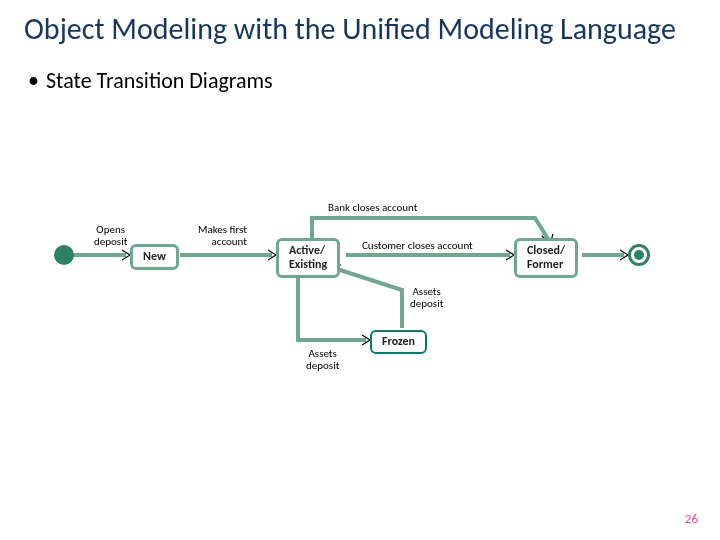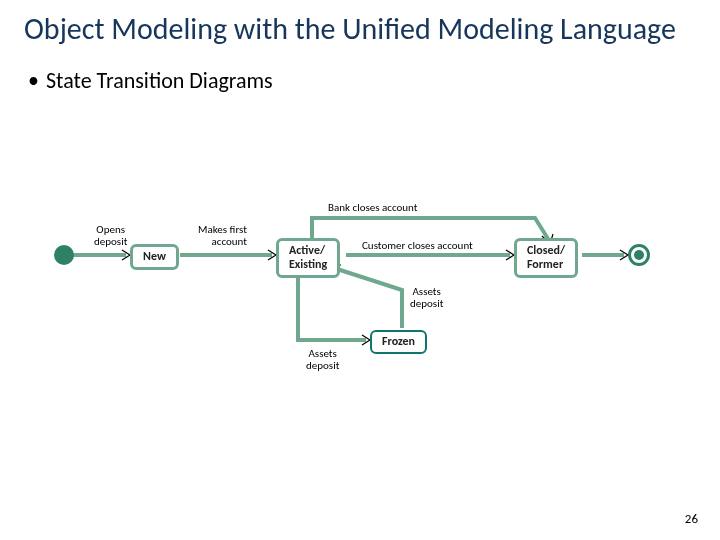--- a/index.html
+++ b/index.html
@@ -27,21 +27,21 @@
     display: inline-block;
     width: 18px;
     text-align: left;
     color: #000;
   }
   .pagenum {
     position: absolute;
     bottom: 14px;
     right: 22px;
     font-size: 13px;
-    color: #000000;
+    color: #ec4899;
   }
   .diagram {
     position: absolute;
     left: 50px;
     top: 200px;
     width: 620px;
     height: 200px;
   }
   .diagram svg { position: absolute; left: 0; top: 0; }
   .state {

